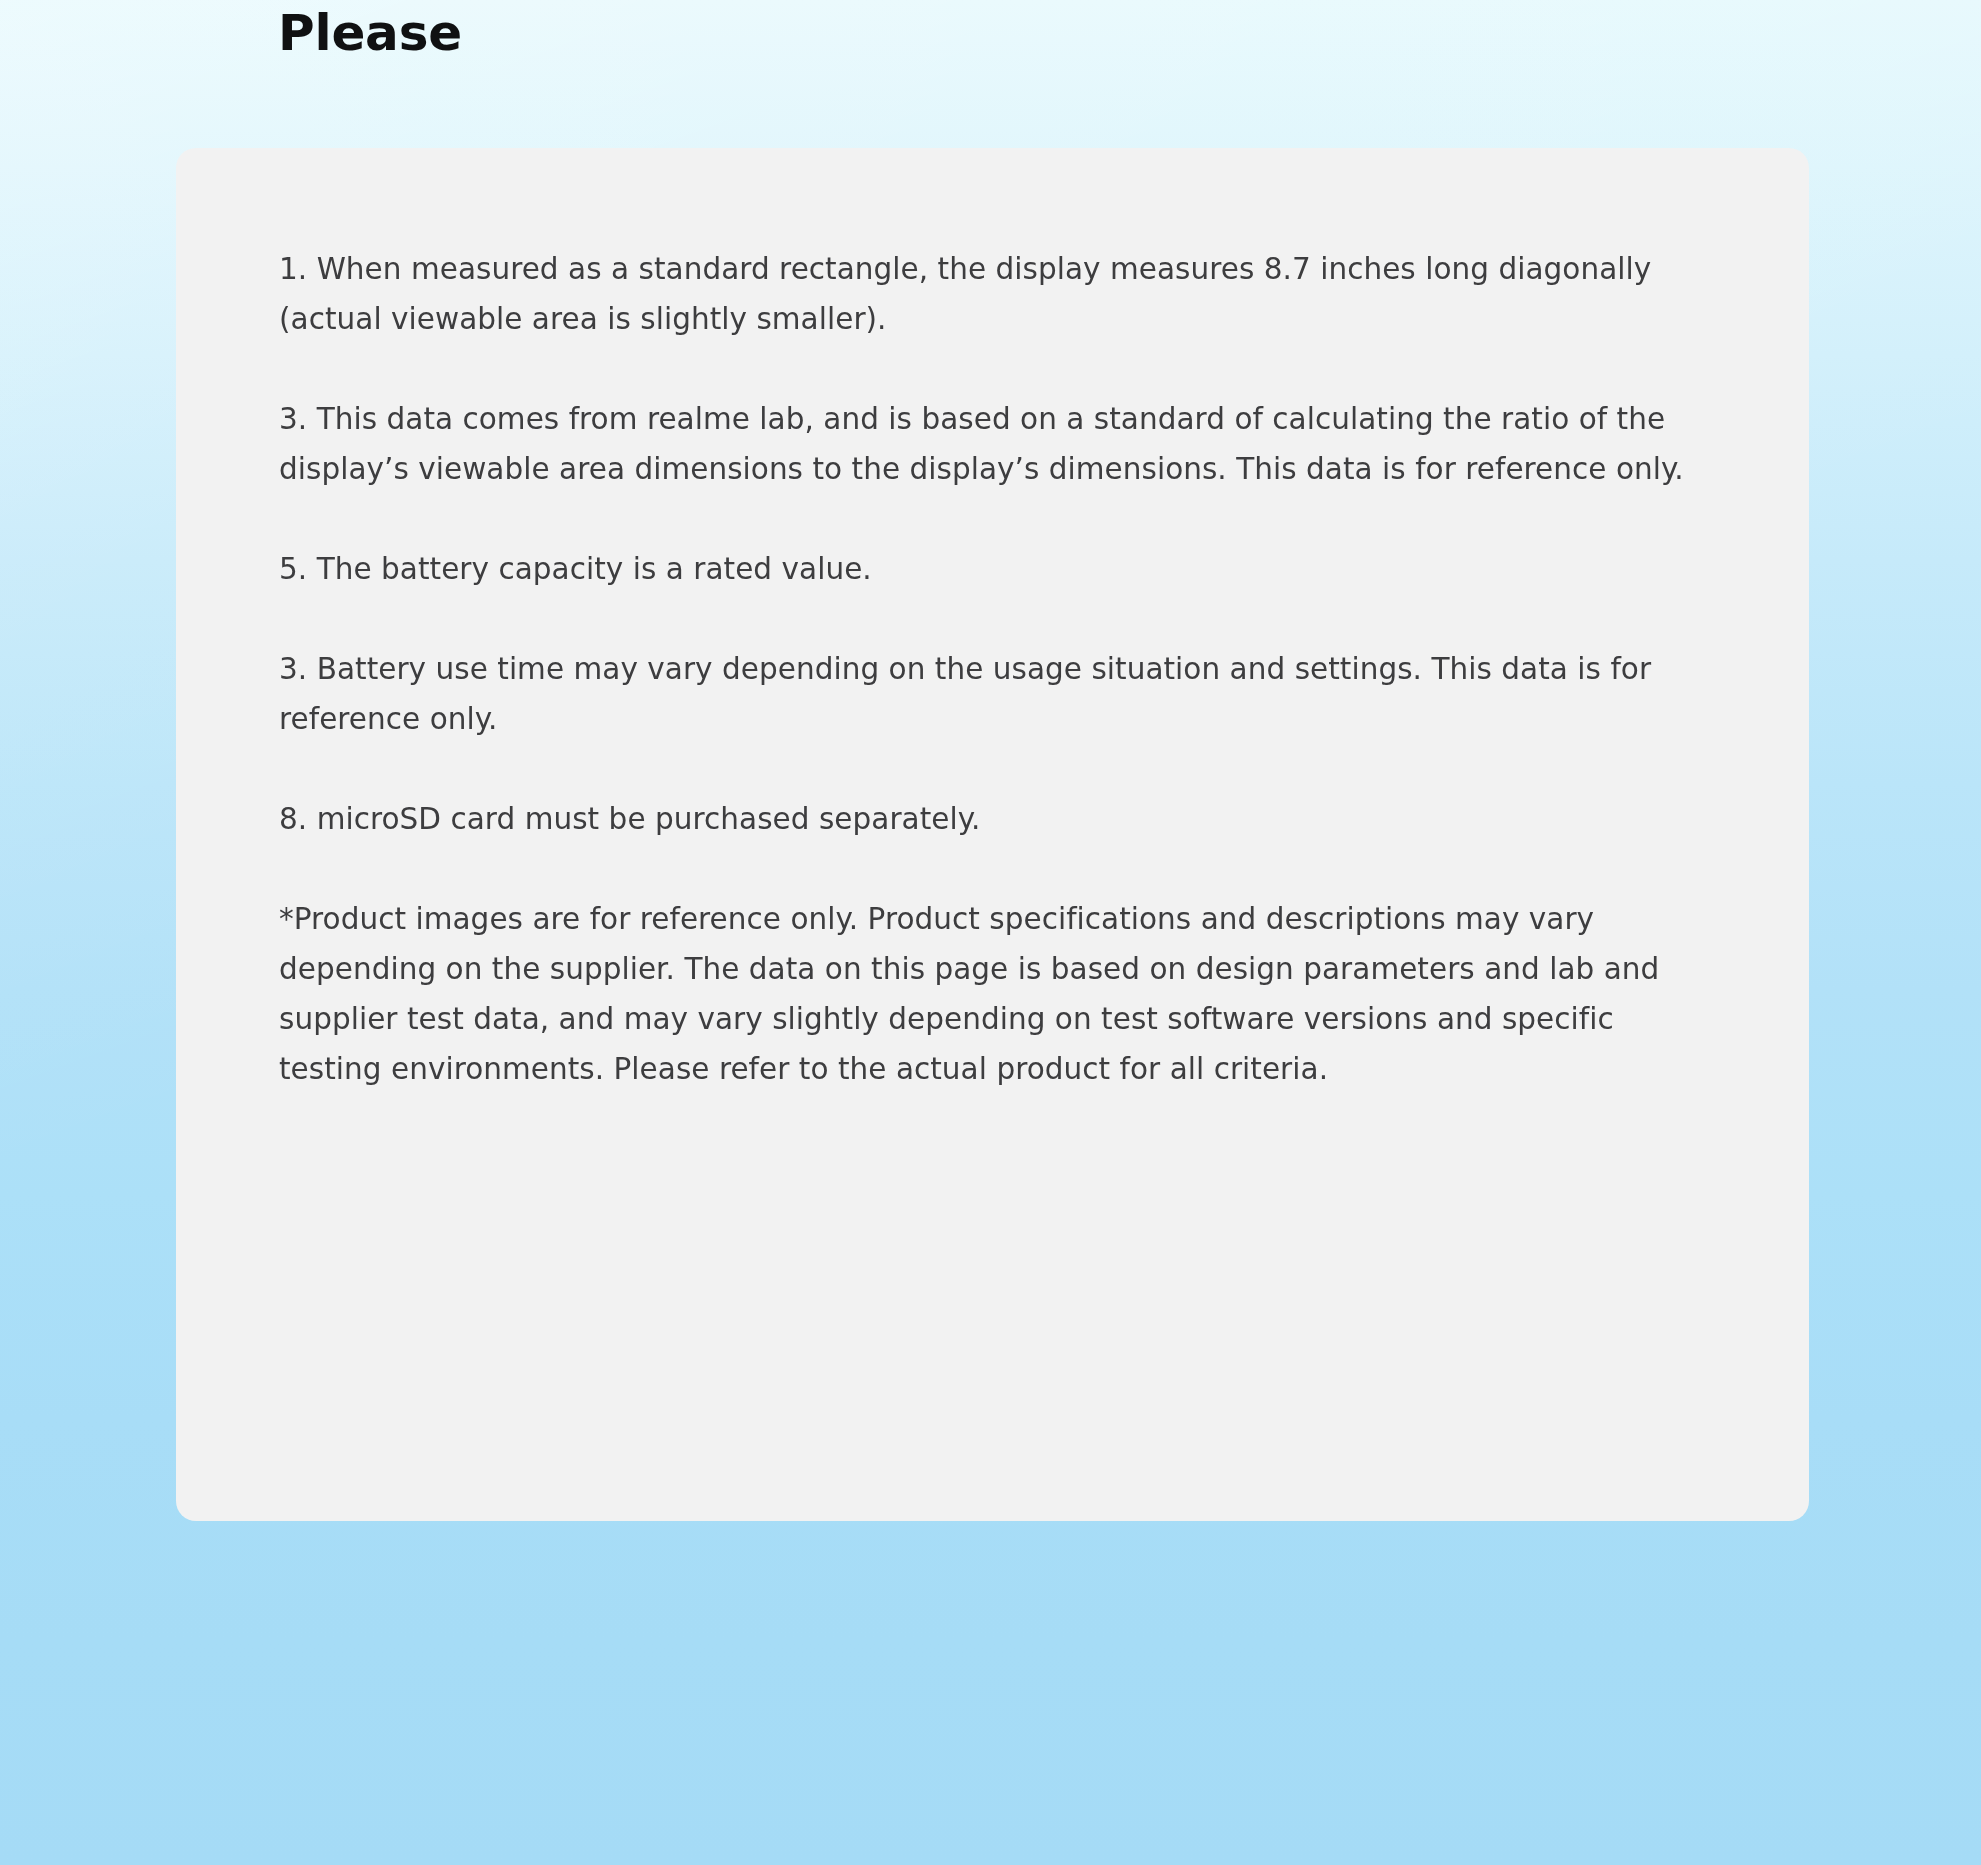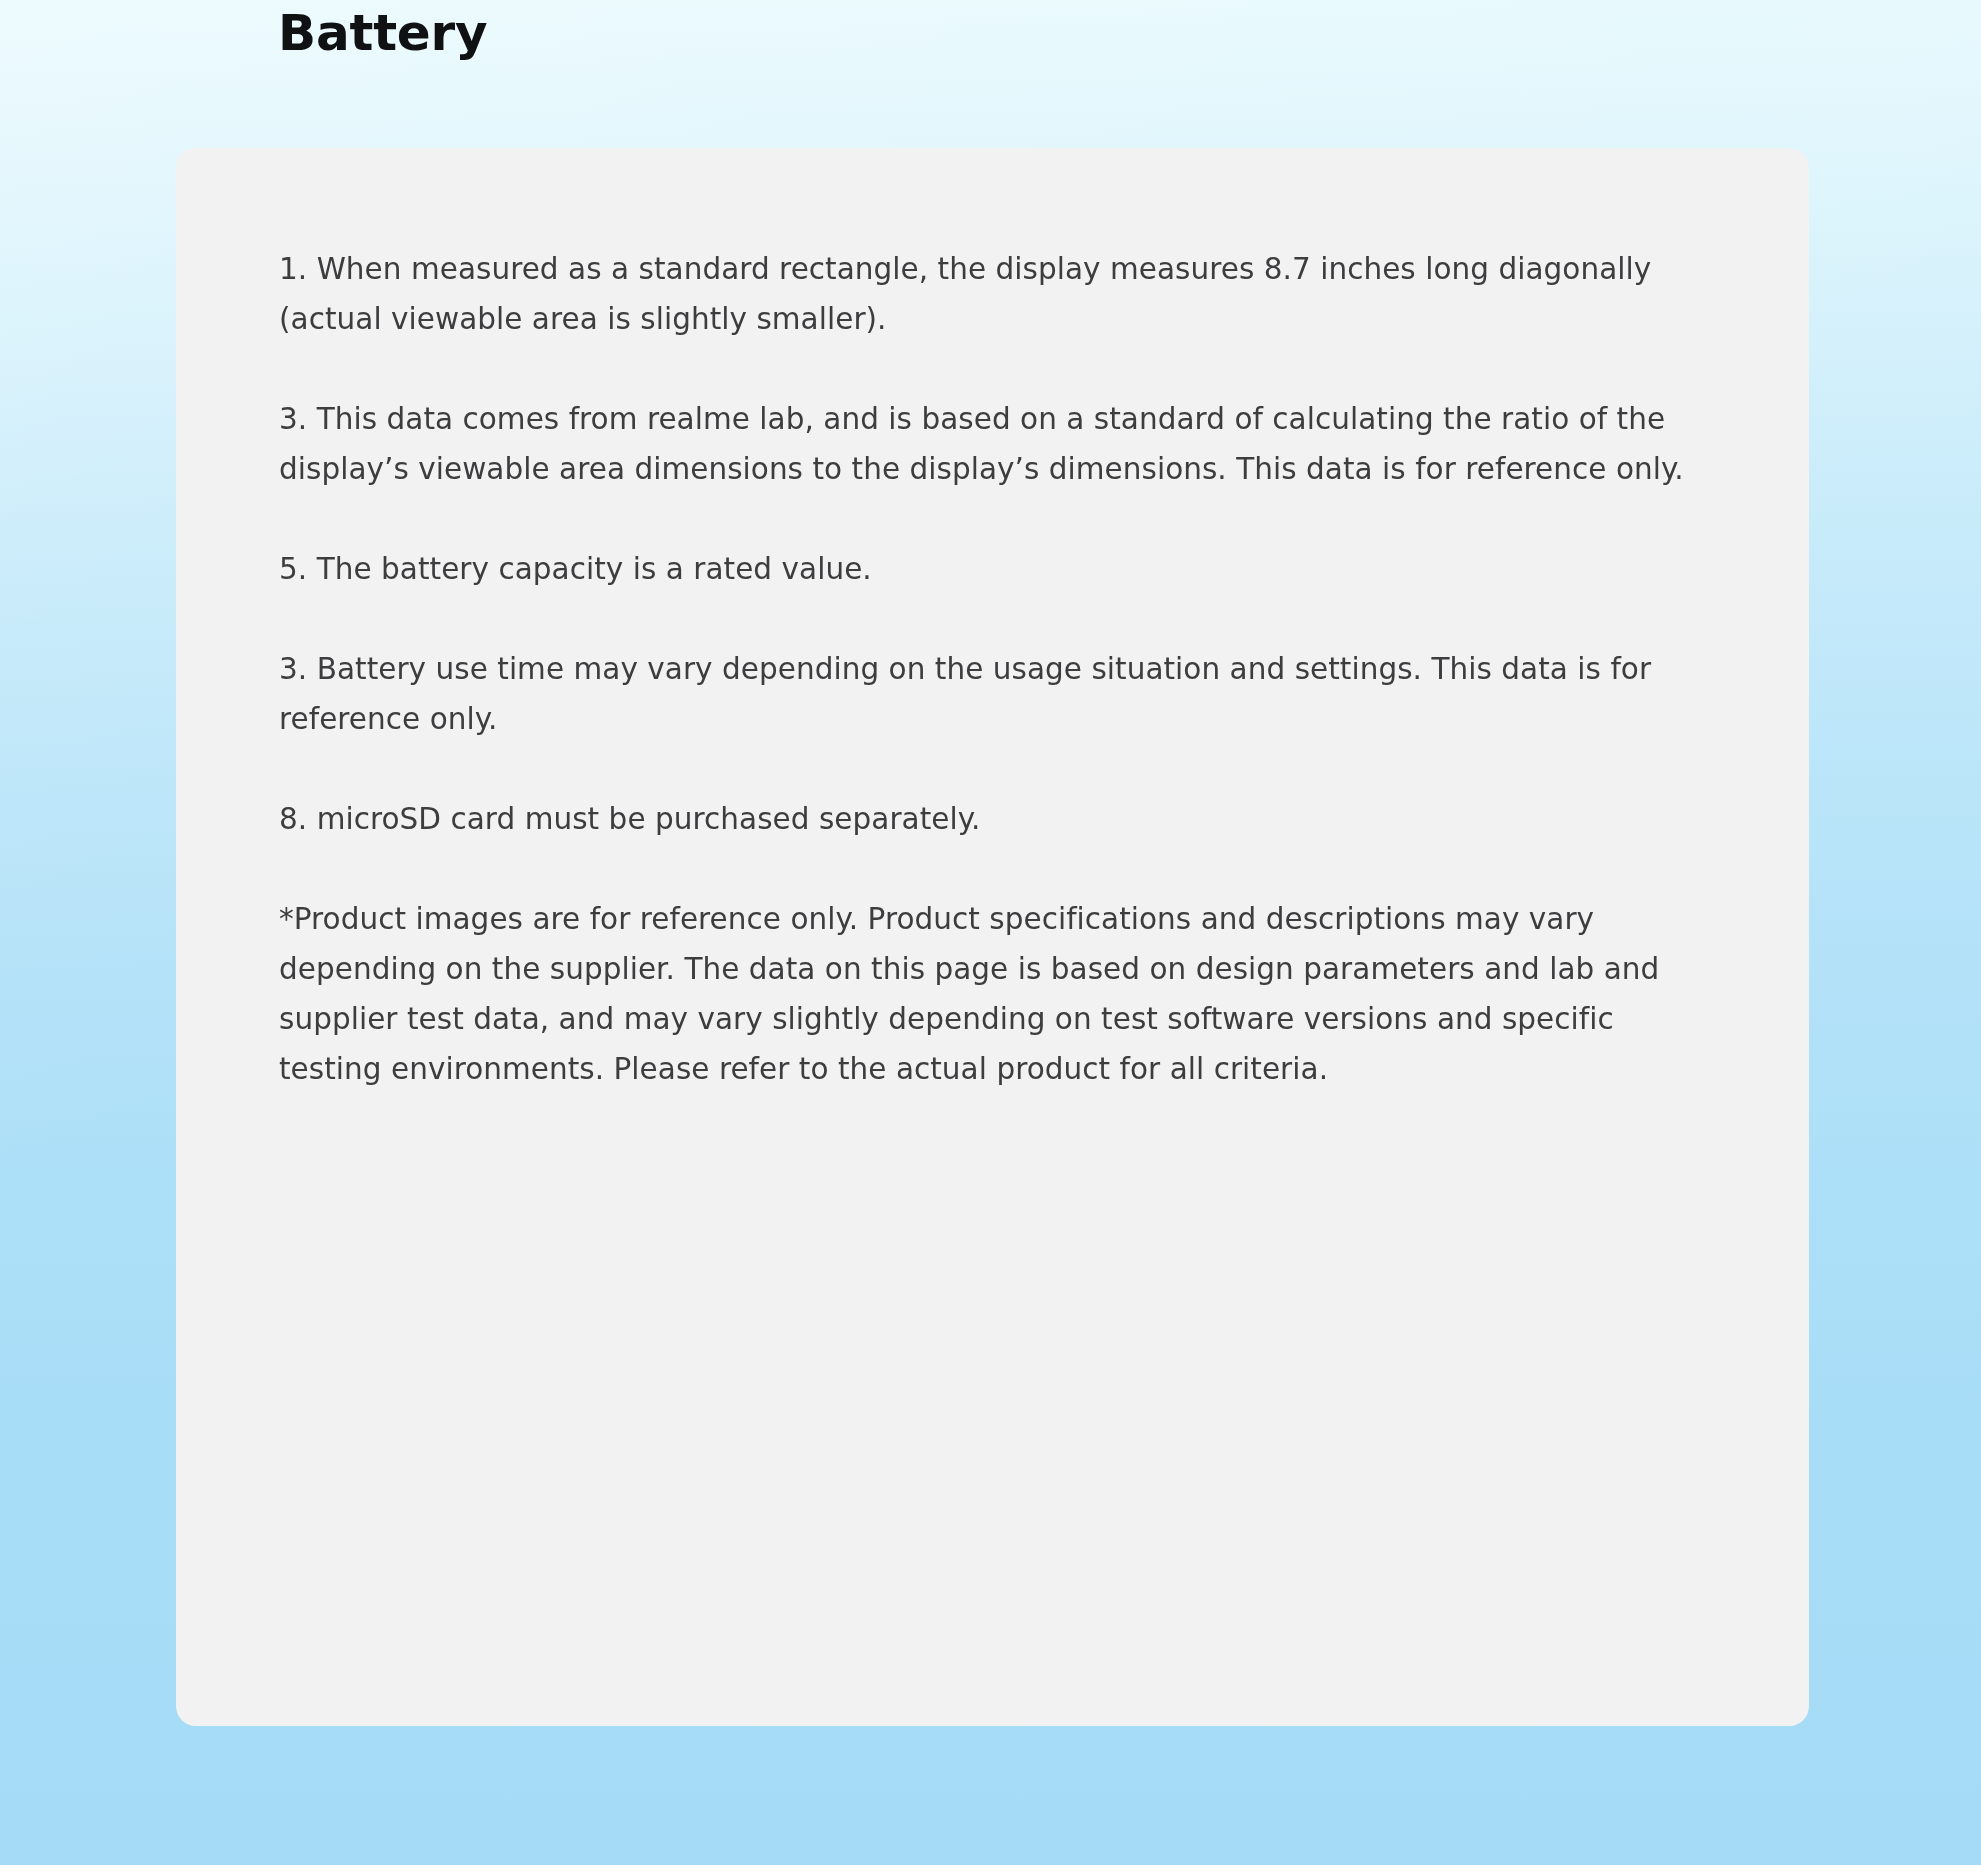--- a/index.html
+++ b/index.html
@@ -54,21 +54,21 @@
     font-family: "DejaVu Sans", "Liberation Sans", sans-serif;
     white-space: nowrap;
   }
 
   
   .remarks-card {
     position: absolute;
     left: 176px;
     top: 148px;
     width: 1633px;
-    height: 1578px;
+    height: 1373px;
     box-sizing: border-box;
     background: #f2f2f2;
     border-radius: 20px;
   }
 
   .remarks-body {
     position: absolute;
     left: 103px;   
     top: 96px;    
     width: 1425px;
@@ -86,21 +86,21 @@
   }
   .remark-paragraph:last-child {
     margin-bottom: 0;
   }
 </style>
 </head>
 <body>
 
 <div class="page">
 
-  <h1 class="page-title">Battery</h1>
+  <h1 class="page-title">Please</h1>
 
   <section class="remarks-card">
     <div class="remarks-body">
 
       <p class="remark-paragraph">1. When measured as a standard rectangle, the display measures 8.7 inches long diagonally (actual viewable area is slightly smaller).</p>
 
       <p class="remark-paragraph">3. This data comes from realme lab, and is based on a standard of calculating the ratio of the display’s viewable area dimensions to the display’s dimensions. This data is for reference only.</p>
 
       <p class="remark-paragraph">5. The battery capacity is a rated value.</p>
 

